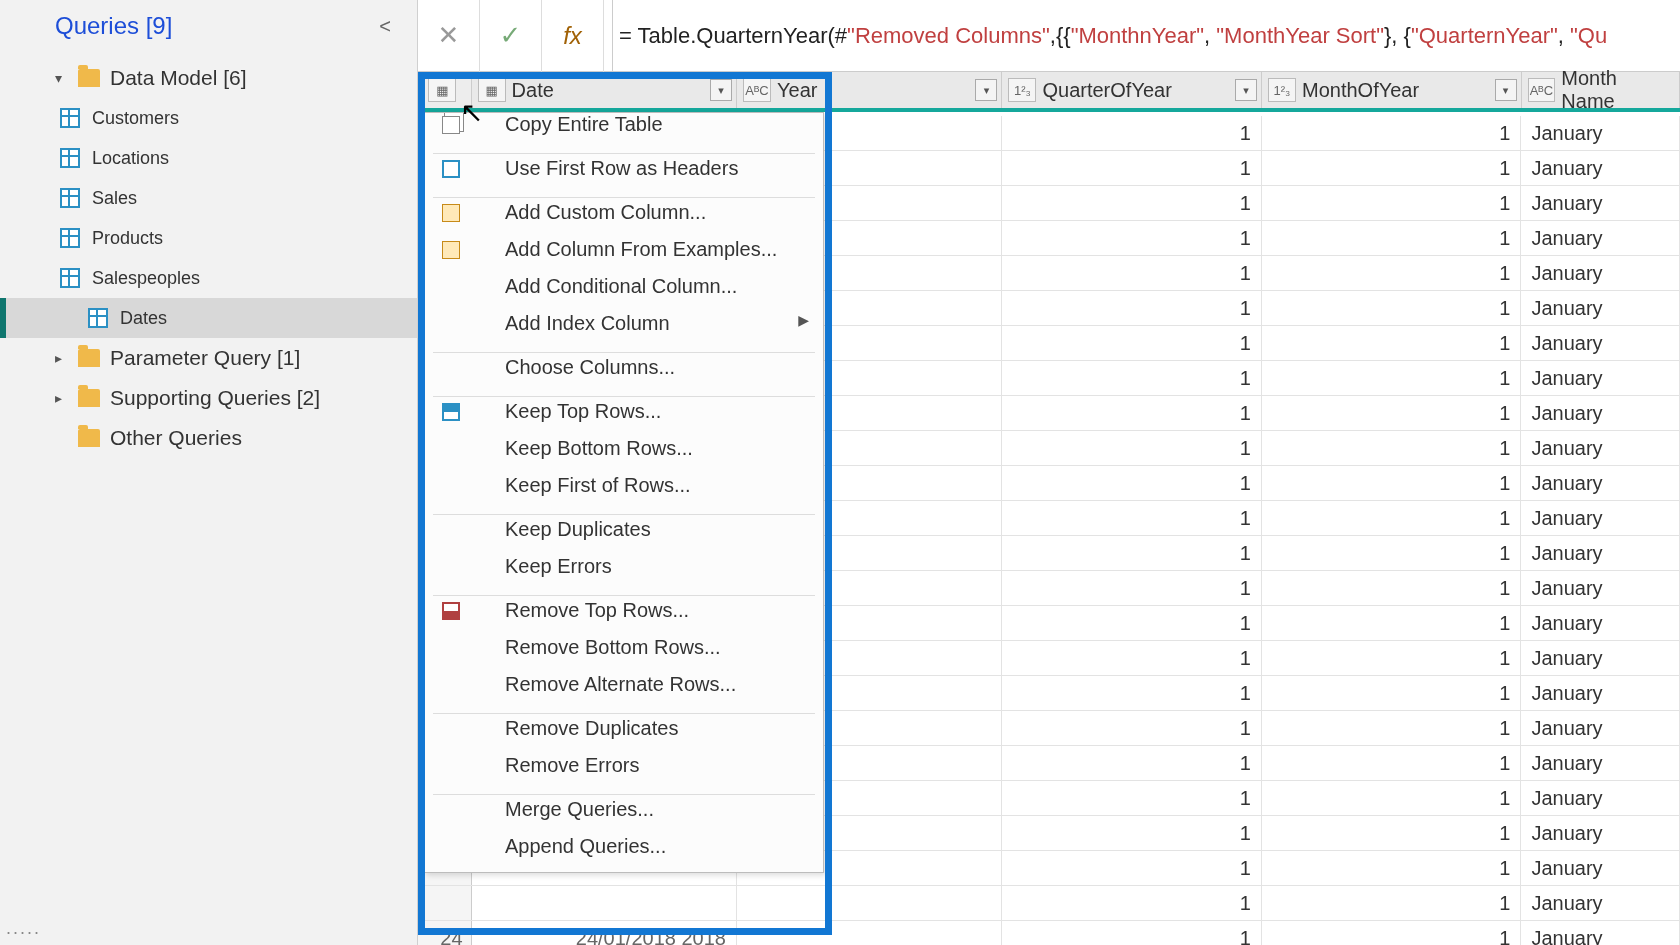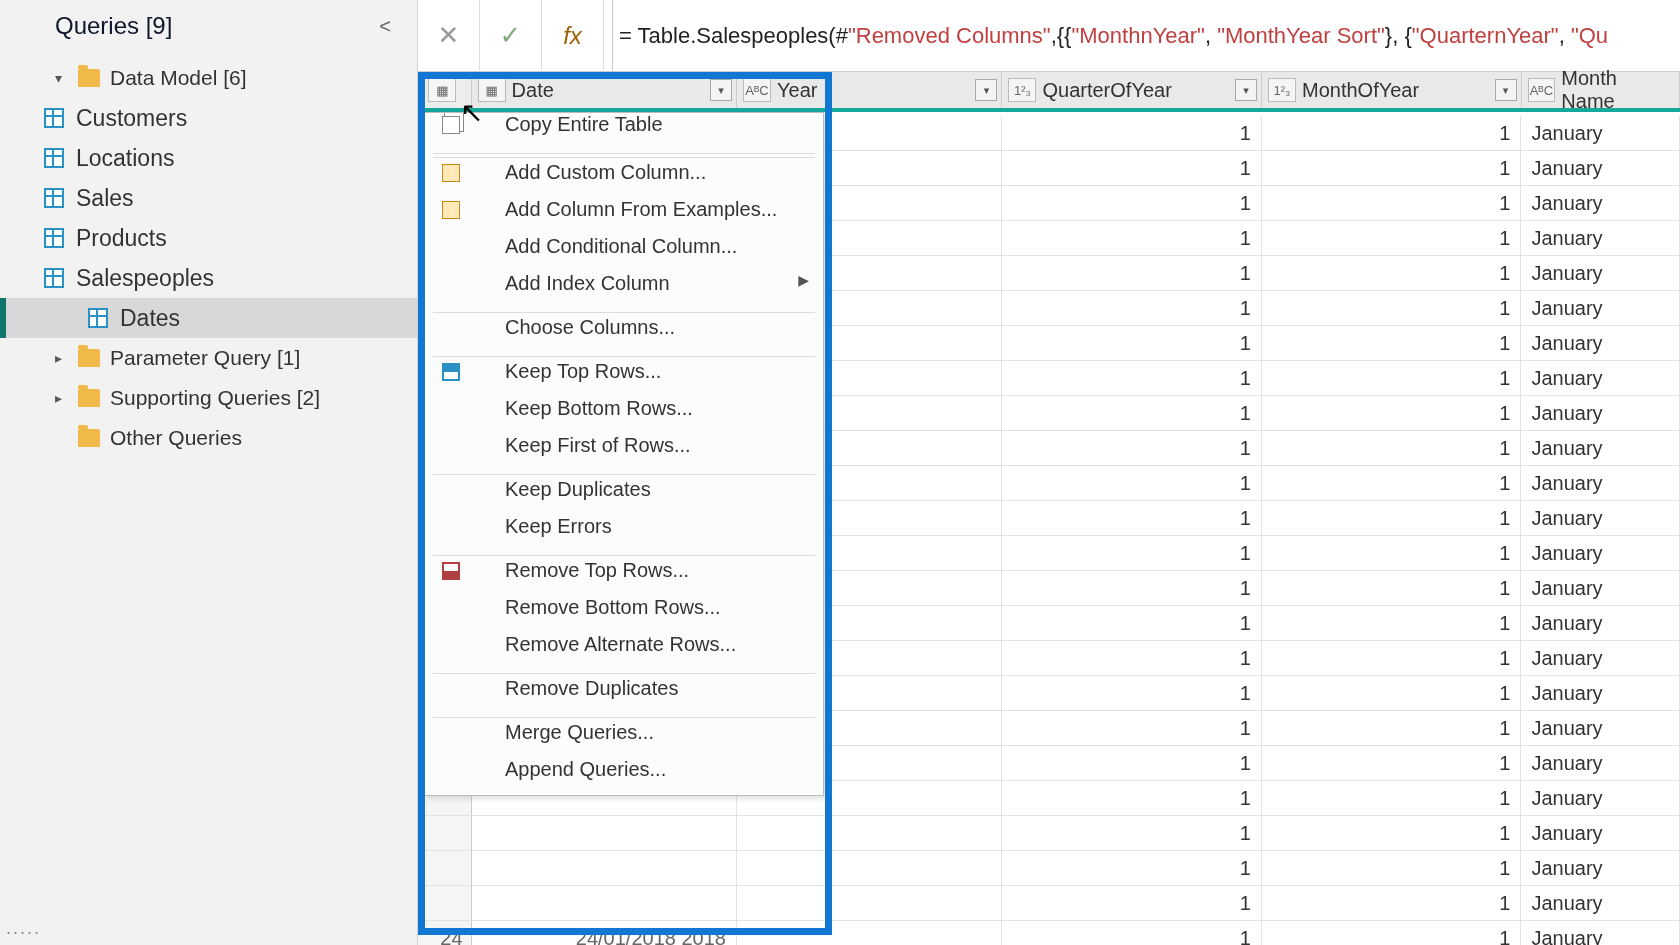--- a/index.html
+++ b/index.html
@@ -1,29 +1,29 @@
 <!DOCTYPE html>
 <html><head>
 <meta charset="utf-8">
 <style>
 * { box-sizing: border-box; margin: 0; padding: 0; font-family: "Segoe UI", Tahoma, sans-serif; }
 body { background: #fff; width: 1680px; height: 945px; overflow: hidden; position: relative; }
 
 
 .queries-panel { position: absolute; left: 0; top: 0; width: 418px; height: 945px; background: #f2f2f2; border-right: 1px solid #d0d0d0; }
 .queries-header { display: flex; align-items: center; justify-content: space-between; padding: 8px 18px 8px 55px; height: 52px; }
-.queries-header-title { font-size: 24px; color: #0f172a; }
+.queries-header-title { font-size: 24px; color: #1d4ed8; }
 .collapse-arrow { font-size: 20px; color: #666; cursor: pointer; padding: 4px 8px; }
 
 .tree { padding: 6px 0; }
 .tree-group { display: flex; align-items: center; padding: 6px 12px 6px 48px; font-size: 21px; color: #333; cursor: pointer; height: 40px; position: relative; }
 .tree-group .arrow { position: absolute; left: 55px; font-size: 14px; color: #555; }
 .folder-ico { width: 22px; height: 18px; background: #f0b94a; border-radius: 2px 2px 0 0; margin-right: 10px; margin-left: 30px; position: relative; }
 .folder-ico::before { content:""; position: absolute; top:-4px; left:0; width:10px; height:4px; background:#f0b94a; border-radius:2px 2px 0 0;}
-.tree-item { display: flex; align-items: center; padding: 6px 12px 6px 44px; font-size: 23px; color: #333; cursor: pointer; height: 40px; }
+.tree-item { display: flex; align-items: center; padding: 6px 12px 6px 60px; font-size: 18px; color: #333; cursor: pointer; height: 40px; }
 .tree-item.selected { background: #d8d8d8; border-left: 6px solid #0f766e; padding-left: 82px; }
 .table-ico { width: 20px; height: 20px; border: 2px solid #2b90c4; background: #fff; margin-right: 12px; position: relative; }
 .table-ico::before { content:""; position:absolute; left:0; right:0; top:5px; height:2px; background:#2b90c4; }
 .table-ico::after { content:""; position:absolute; left:6px; top:0; bottom:0; width:2px; background:#2b90c4; }
 
 
 .formula-area { position: absolute; left: 418px; top: 0; right: 0; height: 72px; display: flex; align-items: center; border-bottom: 1px solid #ccc; }
 .fb-btn { width: 62px; height: 72px; display: flex; align-items: center; justify-content: center; border-right: 1px solid #ddd; font-size: 26px; color: #999; cursor: pointer; }
 .fx { font-style: italic; color: #a16207; font-size: 24px; padding: 0 14px; }
 .formula-text { font-family: Consolas, monospace; font-size: 22px; color: #222; white-space: nowrap; padding-left: 6px; overflow: hidden; }
@@ -132,21 +132,21 @@
 </div>
 
 <div class="formula-area">
   <div class="fb-btn">✕</div>
   <div class="fb-btn" style="color:#7a7;">✓</div>
   <div class="fb-btn">
       <span class="fx">fx</span>
     </div>
   <div class="formula-divider"></div>
   <div class="formula-text">
-    <span>= Table.Salespeoples(#</span><span class="str">"Removed Columns"</span><span>,{{</span><span class="str">"MonthnYear"</span><span>, </span><span class="str">"MonthYear Sort"</span><span>}, {</span><span class="str">"QuarternYear"</span><span>, </span><span class="str">"Qu</span>
+    <span>= Table.QuarternYear(#</span><span class="str">"Removed Columns"</span><span>,{{</span><span class="str">"MonthnYear"</span><span>, </span><span class="str">"MonthYear Sort"</span><span>}, {</span><span class="str">"QuarternYear"</span><span>, </span><span class="str">"Qu</span>
   </div>
 </div>
 
 <div class="grid">
   <div class="grid-headers">
     <div class="col col-rownum" style="justify-content:center;">
       <span class="type-ico">▦</span>
     </div>
     <div class="col col-date">
       <span class="type-ico">▦</span>
@@ -372,20 +372,26 @@
 <div class="highlight-box"></div>
 
 <div class="context-menu" id="context-menu">
     <div class="cm-item">
       <span class="cm-icon">
         <span class="ico-copy"></span>
       </span>
       <span>Copy Entire Table</span>
     </div>
     <div class="cm-sep"></div>
+    <div class="cm-item">
+      <span class="cm-icon">
+        <span class="ico-table"></span>
+      </span>
+      <span>Use First Row as Headers</span>
+    </div>
     <div class="cm-sep"></div>
     <div class="cm-item">
       <span class="cm-icon">
         <span class="ico-addcol"></span>
       </span>
       <span>Add Custom Column...</span>
     </div>
     <div class="cm-item">
       <span class="cm-icon">
         <span class="ico-addcol2"></span>
@@ -433,20 +439,23 @@
     <div class="cm-item">
       <span>Remove Bottom Rows...</span>
     </div>
     <div class="cm-item">
       <span>Remove Alternate Rows...</span>
     </div>
     <div class="cm-sep"></div>
     <div class="cm-item">
       <span>Remove Duplicates</span>
     </div>
+    <div class="cm-item">
+      <span>Remove Errors</span>
+    </div>
     <div class="cm-sep"></div>
     <div class="cm-item">
       <span>Merge Queries...</span>
     </div>
     <div class="cm-item">
       <span>Append Queries...</span>
     </div>
   </div>
 
 <div class="cursor">↖</div>

